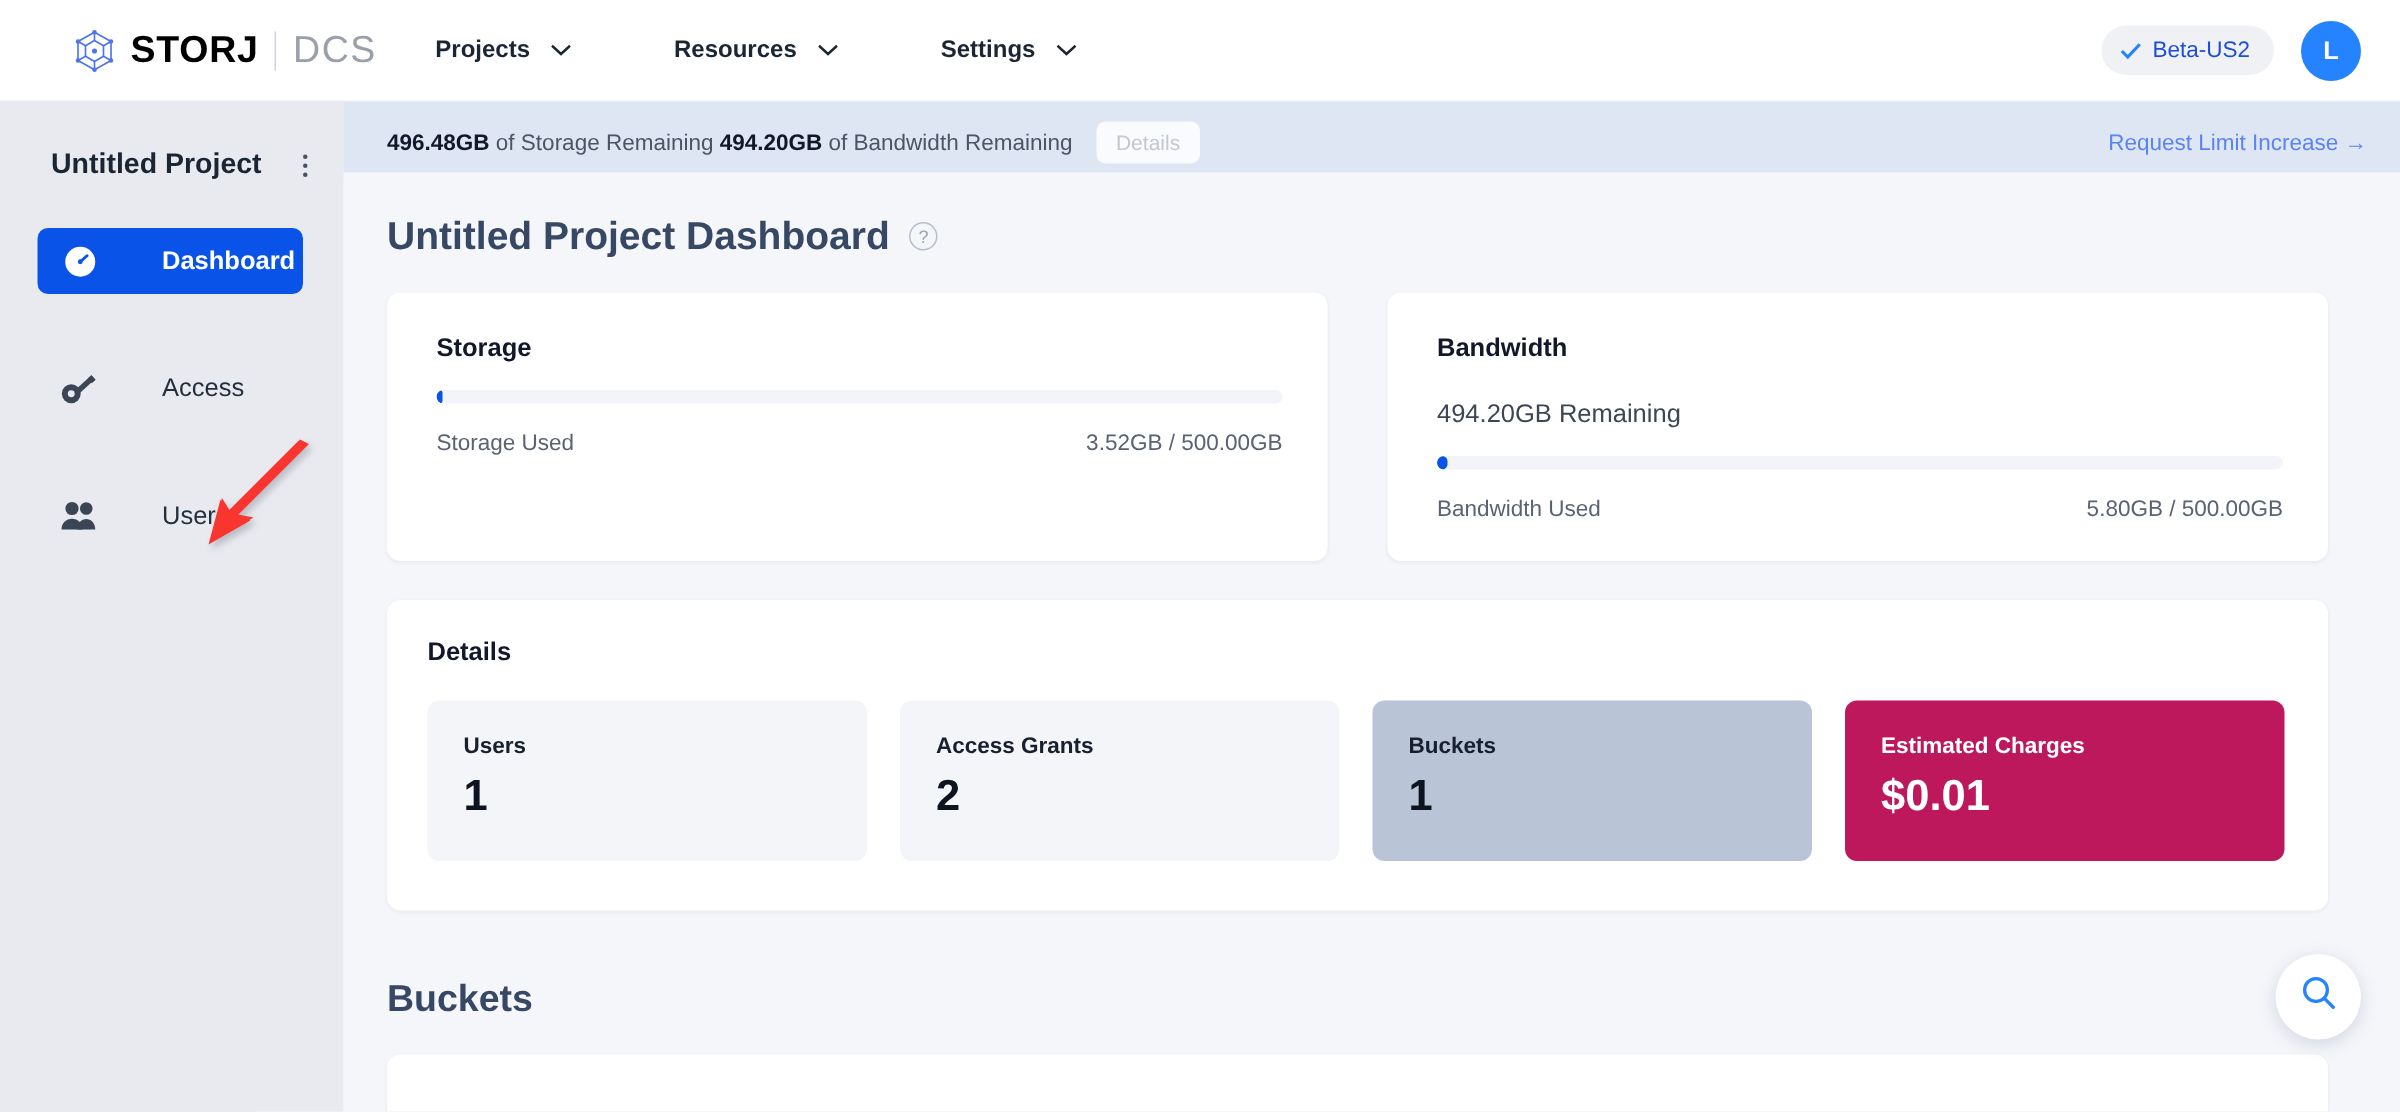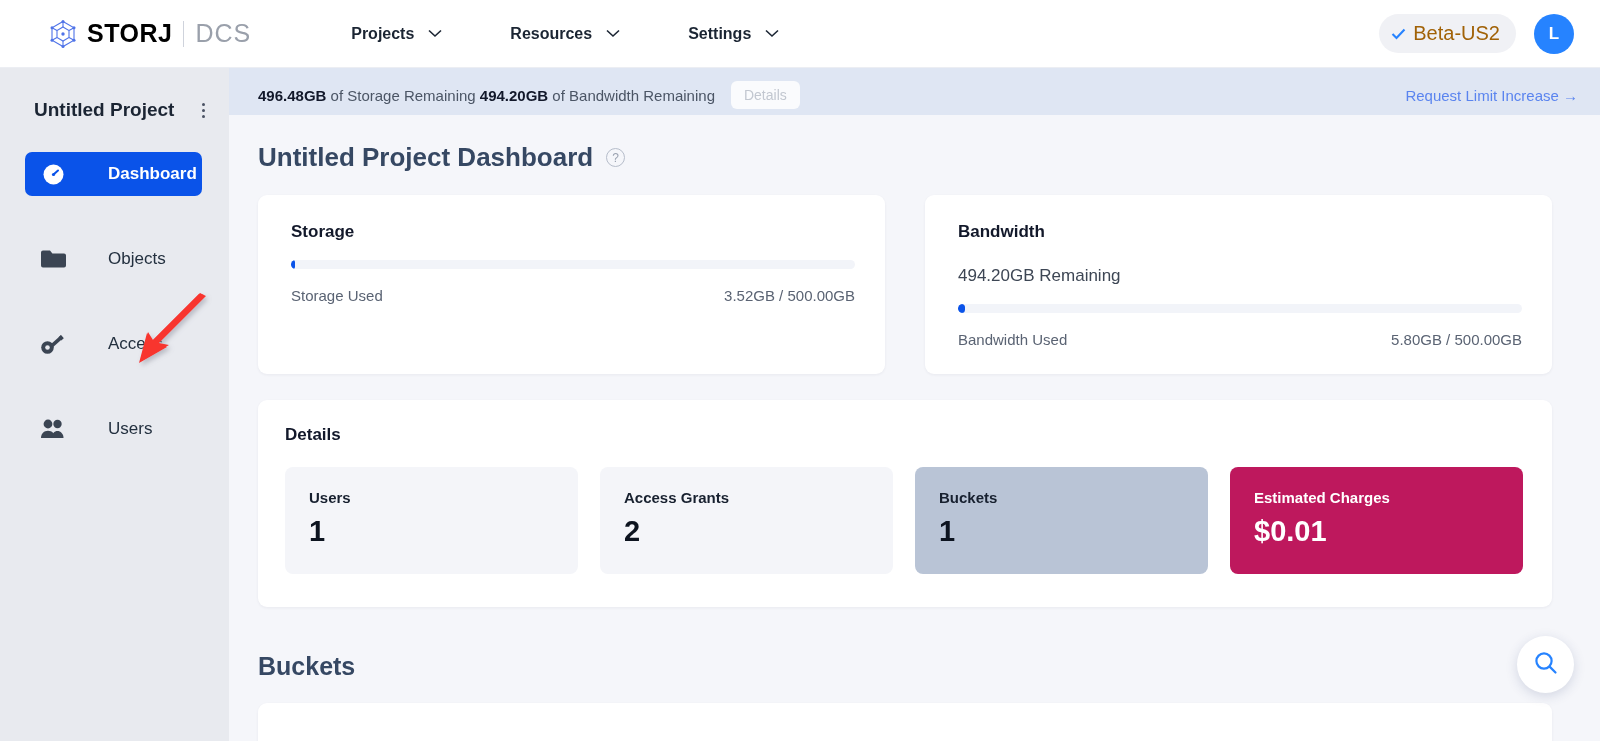--- a/index.html
+++ b/index.html
@@ -12,53 +12,52 @@
   }
   .app { position: relative; width: 1600px; height: 741px; }
 
   
   .topnav {
     position: absolute; top: 0; left: 0; width: 1600px; height: 68px;
     background: #ffffff;
     display: flex; align-items: center;
     border-bottom: 1px solid #eceef3;
     z-index: 20;
-    gap: 28px;
   }
   .logo-wrap { display: flex; align-items: center; margin-left: 48px; }
   .logo-mark { width: 30px; height: 30px; margin-right: 9px; }
   .logo-text {
     font-size: 25px; font-weight: bold; color: #000000;
     letter-spacing: 0.5px; line-height: 1;
   }
   .logo-divider {
     width: 1px; height: 26px; background: #cfd3dc;
     margin: 0 11px;
   }
   .logo-dcs {
     font-size: 25px; color: #9aa0ab; letter-spacing: 1px; line-height: 1;
   }
-  .nav-items { display: flex; align-items: flex-end; margin-left: 72px; }
+  .nav-items { display: flex; align-items: flex-end; margin-left: 39px; }
   .nav-item {
     display: flex; align-items: center;
     font-size: 16px; font-weight: bold; color: #1b2533;
     margin-right: 68px; cursor: pointer;
   }
   .nav-item .chev { margin-left: 14px; display: inline-flex; }
   .nav-right {
     margin-left: auto; margin-right: 26px;
     display: flex; align-items: center;
   }
   .beta-pill {
     display: flex; align-items: center;
     background: #f0f1f5; border-radius: 20px;
     padding: 8px 16px 8px 12px; cursor: pointer;
   }
   .beta-pill .check { margin-right: 7px; display: inline-flex; }
-  .beta-pill .txt { font-size: 20px; color: #a16207; }
+  .beta-pill .txt { font-size: 15px; color: #1d4ed8; }
   .avatar {
     width: 40px; height: 40px; border-radius: 50%;
     background: #2683ff; color: #ffffff;
     font-size: 17px; font-weight: bold;
     display: flex; align-items: center; justify-content: center;
     margin-left: 18px; cursor: pointer;
   }
 
   
   .sidebar {
@@ -297,28 +296,20 @@
         <span class="ico">
           <svg width="23" height="23" viewBox="0 0 23 23">
             <circle cx="11.5" cy="11.5" r="10" fill="#ffffff"></circle>
             <path d="M11.5 11.5 L16 7.5" stroke="#0a53e9" stroke-width="2" stroke-linecap="round" fill="none"></path>
             <circle cx="11.5" cy="11.5" r="1.6" fill="#0a53e9"></circle>
           </svg>
         </span>
         <span class="lbl">Dashboard</span>
       </div>
 
-      <div class="side-item plain">
-        <span class="ico">
-          <svg width="27" height="22" viewBox="0 0 27 22">
-            <path d="M1 4.5 a2 2 0 0 1 2-2 h7 l2.4 3 h11.6 a2 2 0 0 1 2 2 v10 a2 2 0 0 1 -2 2 h-21 a2 2 0 0 1 -2 -2 z" fill="#3b4553"></path>
-          </svg>
-        </span>
-        <span class="lbl">Objects</span>
-      </div>
 
       <div class="side-item plain">
         <span class="ico">
           <svg width="26" height="24" viewBox="0 0 26 24">
             <g fill="#3b4553">
               <circle cx="7.5" cy="15.5" r="6.3"></circle>
               <circle cx="7.5" cy="15.5" r="2.3" fill="#e8eaef"></circle>
               <rect x="10.5" y="12.6" width="14" height="3.6" transform="rotate(-42 10.5 12.6)"></rect>
               <rect x="18.5" y="5.3" width="3.3" height="4.2" transform="rotate(-42 18.5 5.3)"></rect>
             </g>

